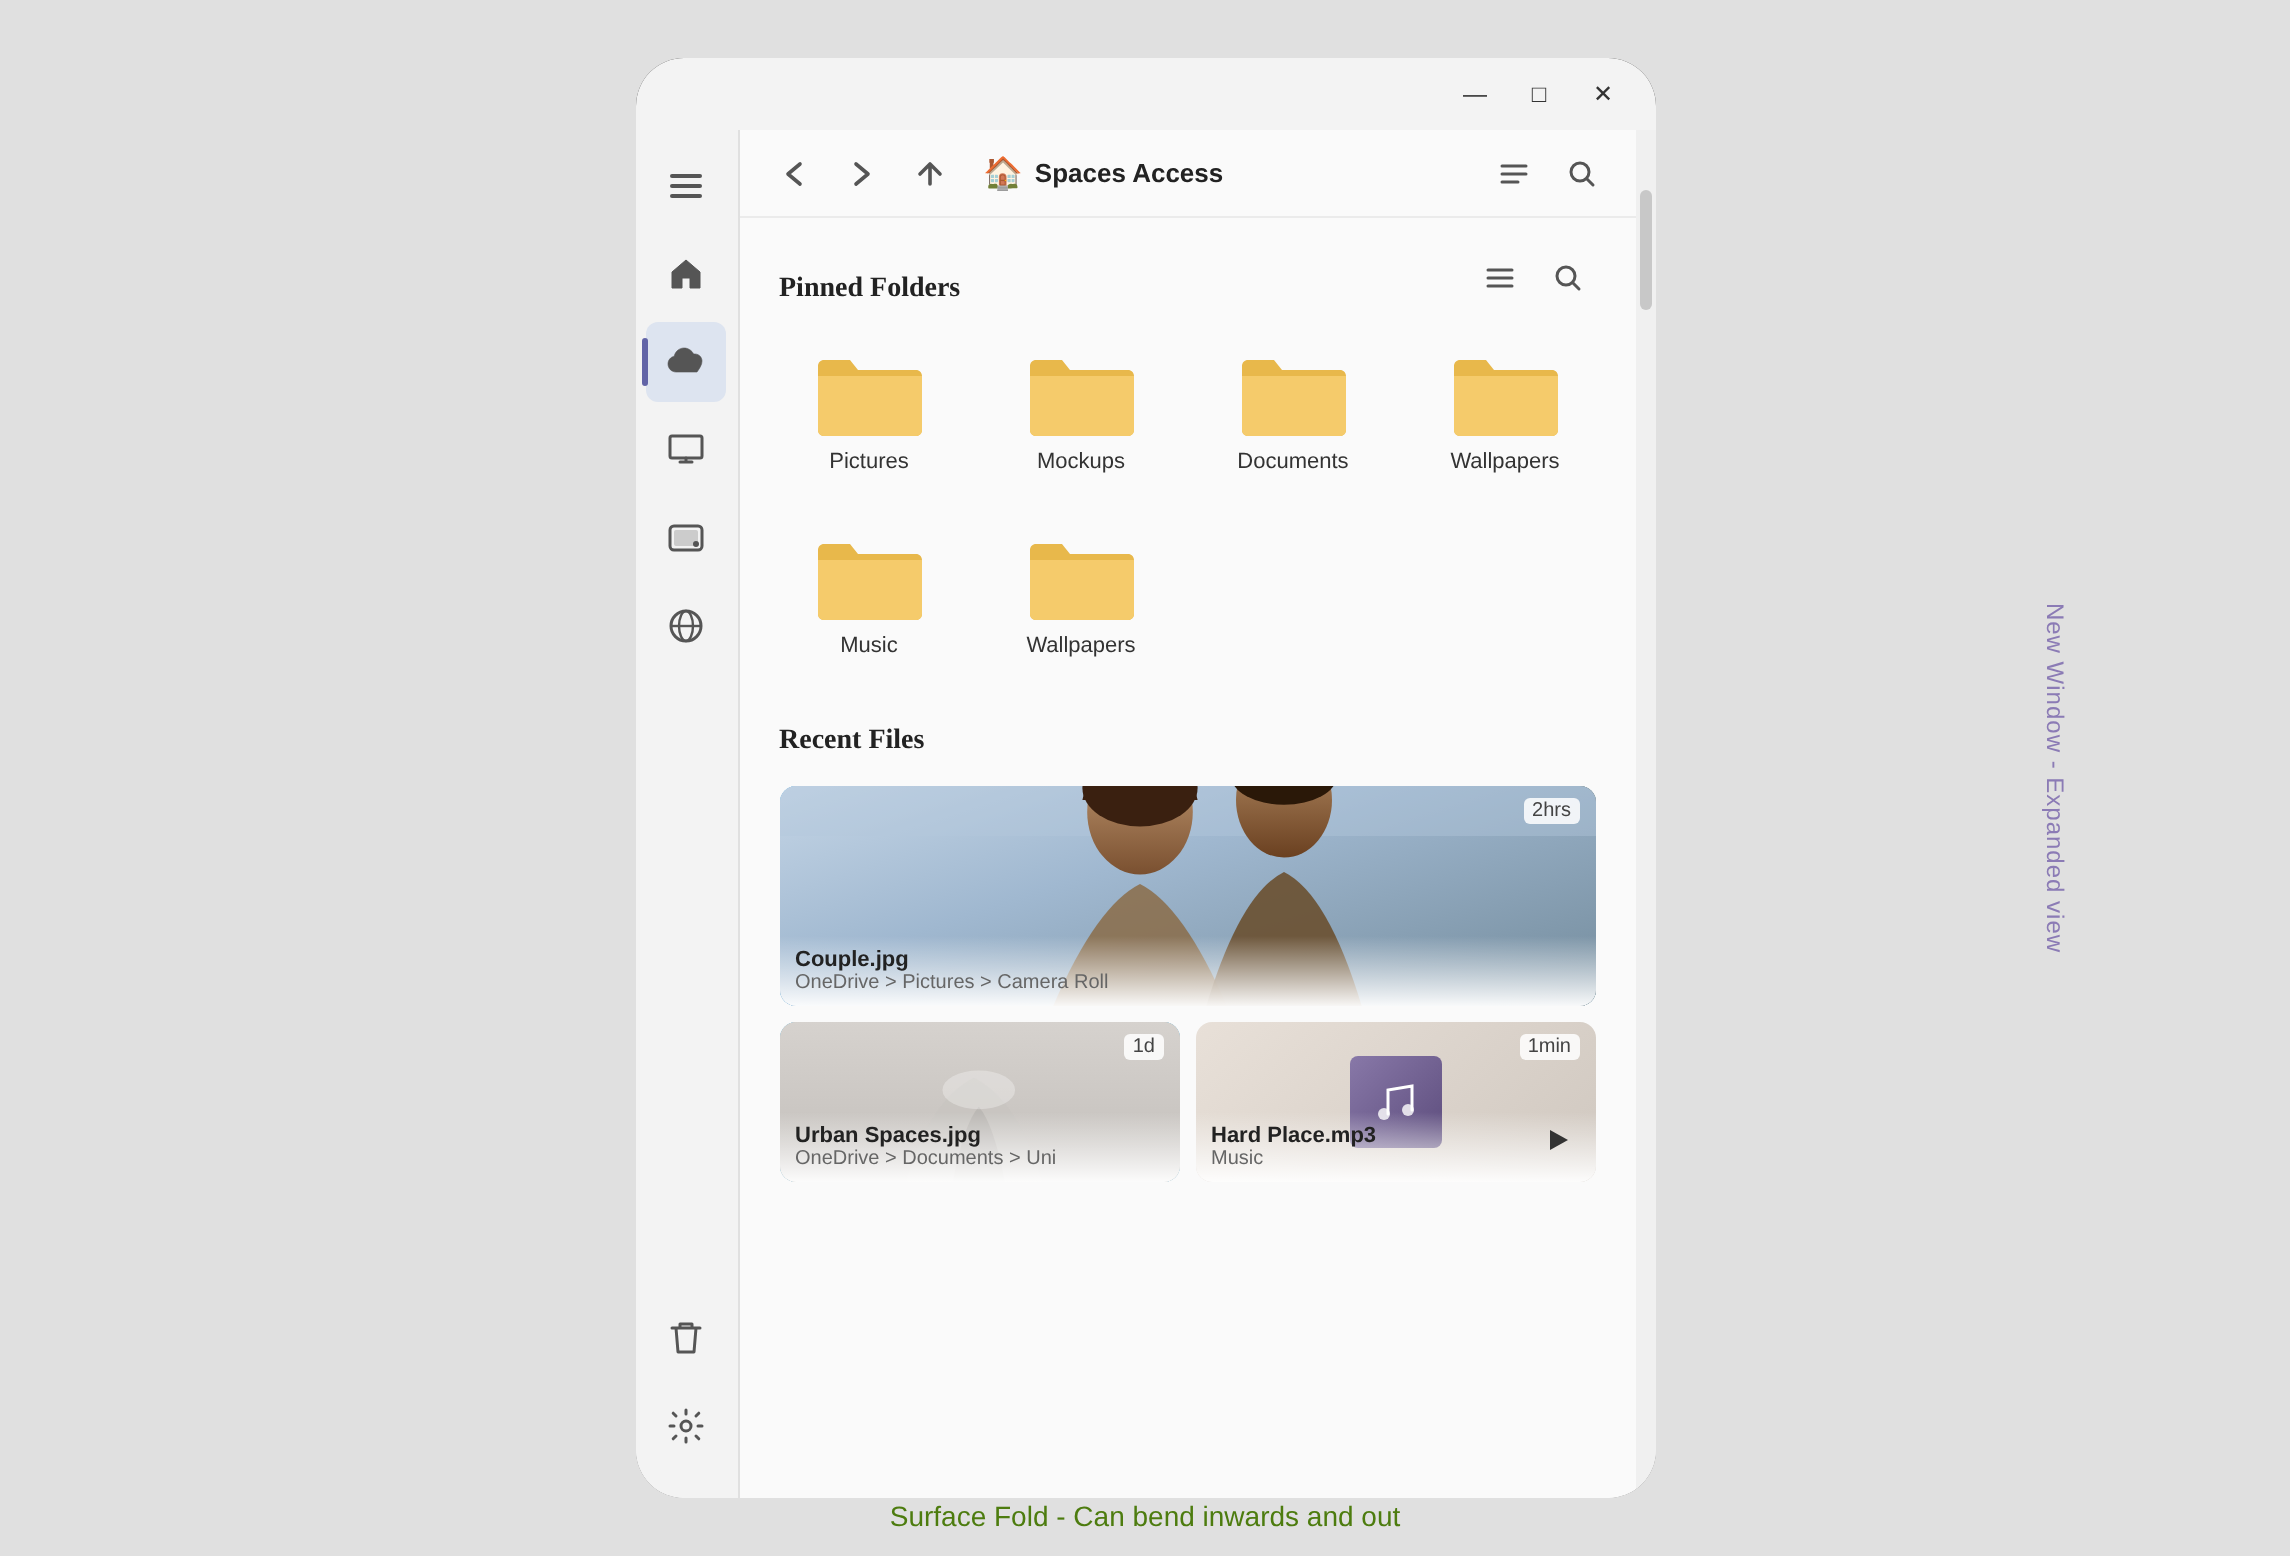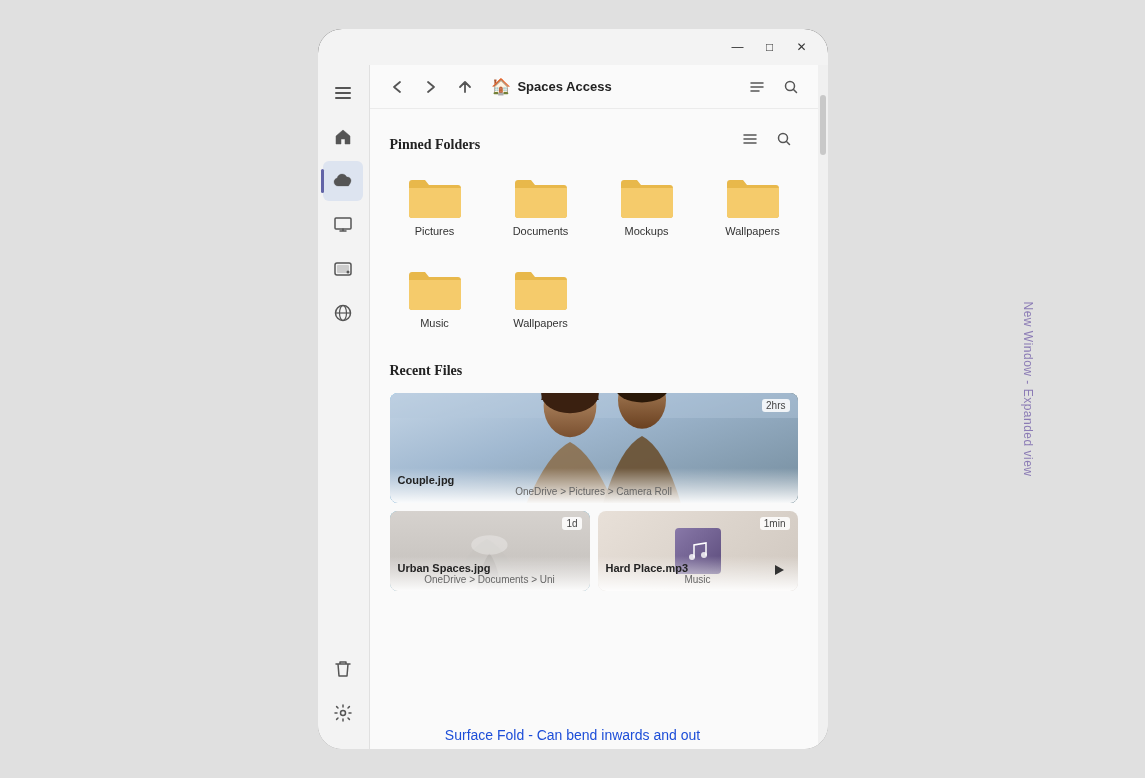--- a/index.html
+++ b/index.html
@@ -304,21 +304,20 @@
 
     .file-name {
       font-size: 11px;
       font-weight: 600;
       color: #222;
     }
 
     .file-path {
       font-size: 10px;
       color: #666;
-      text-align: center;
     }
 
     .file-time {
       position: absolute;
       top: 6px;
       right: 8px;
       font-size: 10px;
       color: #444;
       background: rgba(255,255,255,0.85);
       padding: 1px 4px;
@@ -425,25 +424,25 @@
       transform: translateY(-50%) rotate(90deg);
       font-size: 12px;
       color: #8b7bb5;
       white-space: nowrap;
       letter-spacing: 0.5px;
     }
 
     
     .bottom-text {
       position: absolute;
-      bottom: 35px;
+      bottom: 12px;
       left: 50%;
       transform: translateX(-50%);
       font-size: 14px;
-      color: #1d4ed8;
+      color: #4d7c0f;
       white-space: nowrap;
       font-weight: 500;
     }
 
     
     .hamburger {
       display: flex;
       flex-direction: column;
       gap: 3px;
       padding: 4px;
@@ -605,31 +604,31 @@
               <span class="folder-name">Pictures</span>
             </div>
 
             <div class="folder-item">
               <div class="folder-icon">
                 <svg viewBox="0 0 56 46" fill="none">
                   <path d="M2 10C2 8.3 3.3 7 5 7H18L22 12H51C52.7 12 54 13.3 54 15V42C54 43.7 52.7 45 51 45H5C3.3 45 2 43.7 2 42V10Z" fill="#e8b84b"></path>
                   <path d="M2 15H54V42C54 43.7 52.7 45 51 45H5C3.3 45 2 43.7 2 42V15Z" fill="#f5cb6b"></path>
                 </svg>
               </div>
-              <span class="folder-name">Documents</span>
+              <span class="folder-name">Mockups</span>
             </div>
 
             <div class="folder-item">
               <div class="folder-icon">
                 <svg viewBox="0 0 56 46" fill="none">
                   <path d="M2 10C2 8.3 3.3 7 5 7H18L22 12H51C52.7 12 54 13.3 54 15V42C54 43.7 52.7 45 51 45H5C3.3 45 2 43.7 2 42V10Z" fill="#e8b84b"></path>
                   <path d="M2 15H54V42C54 43.7 52.7 45 51 45H5C3.3 45 2 43.7 2 42V15Z" fill="#f5cb6b"></path>
                 </svg>
               </div>
-              <span class="folder-name">Mockups</span>
+              <span class="folder-name">Documents</span>
             </div>
 
             <div class="folder-item">
               <div class="folder-icon">
                 <svg viewBox="0 0 56 46" fill="none">
                   <path d="M2 10C2 8.3 3.3 7 5 7H18L22 12H51C52.7 12 54 13.3 54 15V42C54 43.7 52.7 45 51 45H5C3.3 45 2 43.7 2 42V10Z" fill="#e8b84b"></path>
                   <path d="M2 15H54V42C54 43.7 52.7 45 51 45H5C3.3 45 2 43.7 2 42V15Z" fill="#f5cb6b"></path>
                 </svg>
               </div>
               <span class="folder-name">Wallpapers</span>

